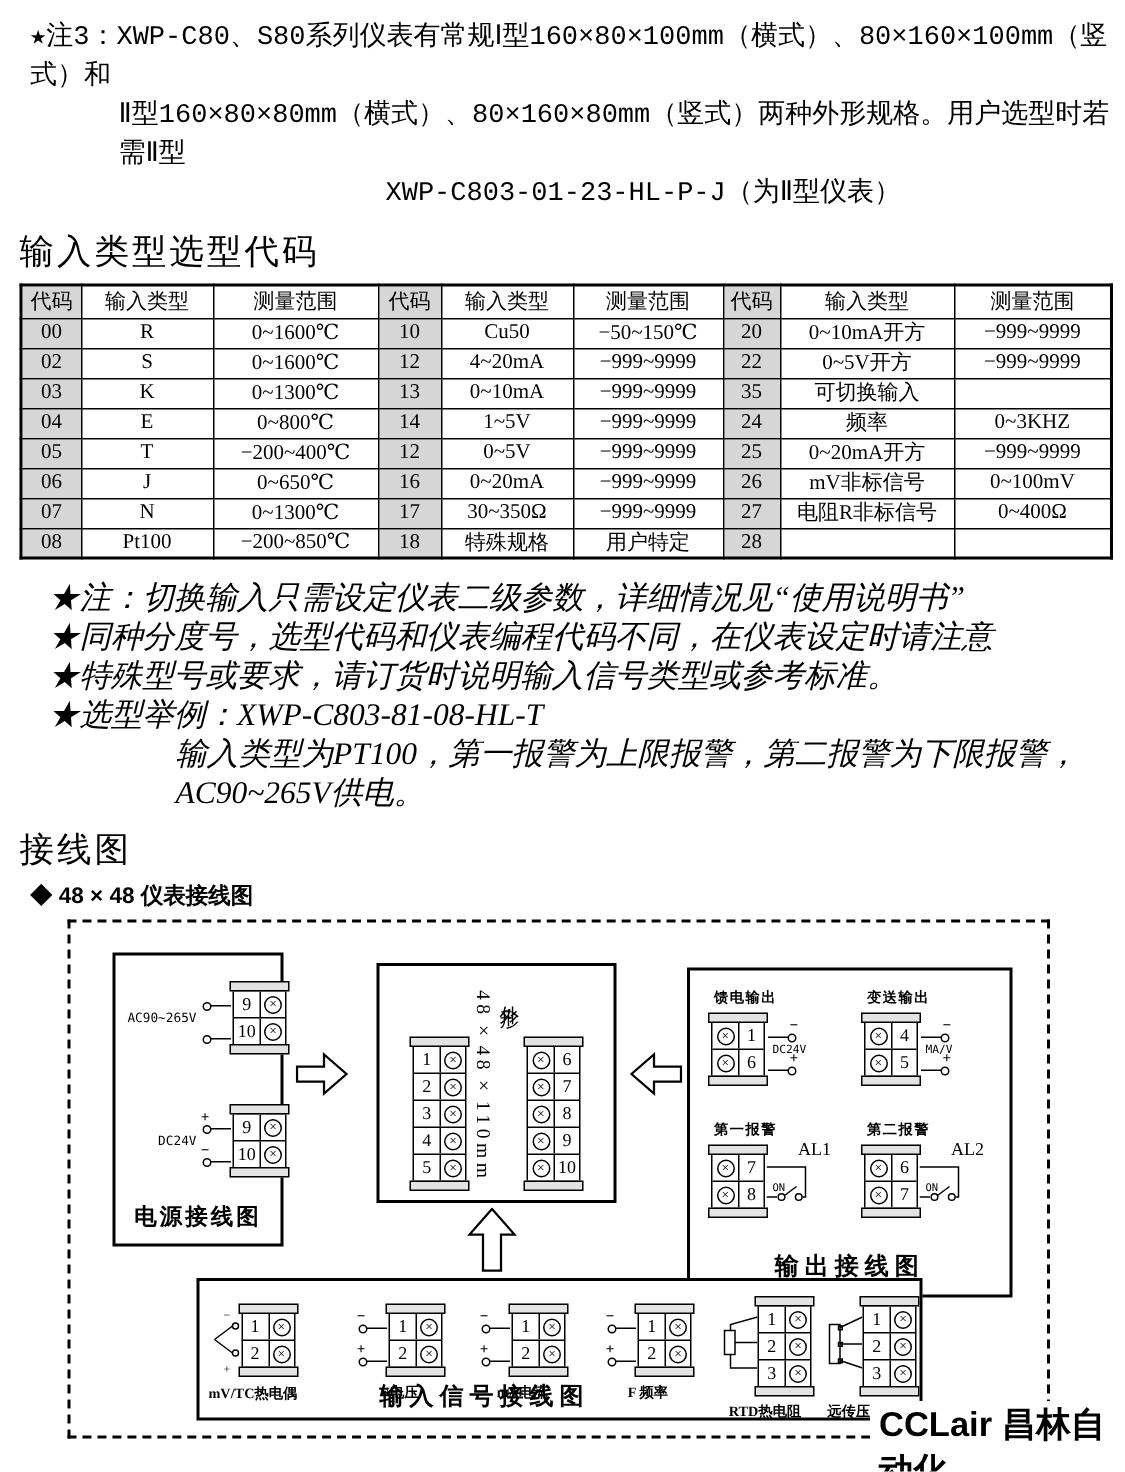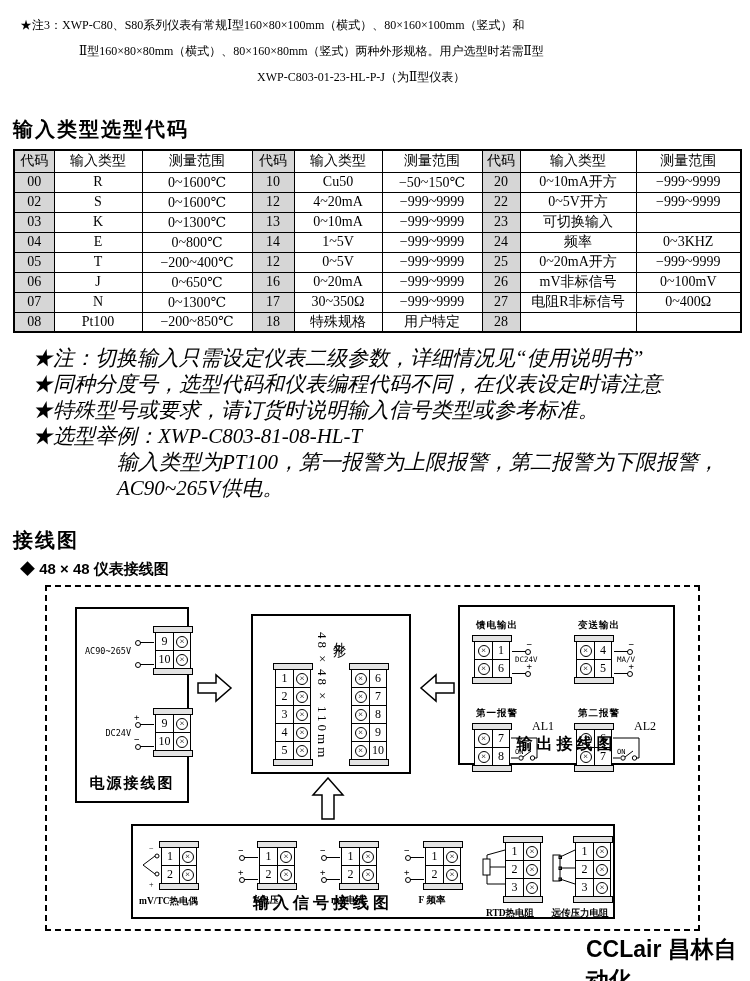--- a/index.html
+++ b/index.html
@@ -1,27 +1,27 @@
 <!DOCTYPE html>
 <html><head>
 <meta charset="utf-8">
 <style>
   * { margin:0; padding:0; box-sizing:border-box; }
   html,body { background:#ffffff; }
   body { width:750px; height:981px; position:relative; overflow:hidden;
          font-family:"Liberation Serif","DejaVu Serif",serif; color:#000; }
 
   
-  .note3 { padding:12px 10px 0 20px; font-size:12px; line-height:26px; }
+  .note3 { padding:12px 10px 0 20px; font-size:18px; line-height:26px;font-family:Liberation Mono, monospace; }
   .note3 .ind1 { padding-left:59px; }
   .note3 .ind2 { padding-left:237px; }
 
   
-  h1 { font-family:"Liberation Sans","DejaVu Sans",sans-serif; font-weight:bold;
-       font-size:20px; margin:26px 0 6px 13px; letter-spacing:2px; }
+  h1 { font-family:"Liberation Sans","DejaVu Sans",sans-serif; font-weight:normal;
+       font-size:23px; margin:10px 0 6px 13px; letter-spacing:2px; }
   .subtitle { margin:4px 0 0 20px; font-family:"Liberation Sans",sans-serif;
        font-weight:bold; font-size:15px; }
 
   
   table { border-collapse:collapse; margin:2px 0 0 13px; width:729px;
           font-size:14px; table-layout:fixed; }
   th,td { border:1px solid #000; text-align:center; height:20px; padding:0 1px;
           overflow:hidden; white-space:nowrap; font-weight:normal; }
   thead th { height:22px;margin-left:20px; }
   table { border:2px solid #000; }
@@ -34,21 +34,21 @@
   
   .notes { padding:12px 10px 0 32px; font-size:21px; line-height:26px;font-style:italic; }
   .notes .ind { padding-left:85px; }
 
   
   .diagram { position:relative; width:655px; height:346px; margin:6px 0 0 45px;
              border:2px dashed #000; }
   .box { position:absolute; border:2px solid #000; background:#fff; }
   .power-box  { left:28px;  top:20px;  width:114px; height:196px; }
   .center-box { left:204px; top:27px;  width:160px; height:160px; }
-  .output-box { left:411px; top:18px;  width:217px; height:160px; }
+  .output-box { left:411px; top:30px;  width:217px; height:220px; }
   .input-box  { left:84px;  top:237px; width:484px; height:95px; }
   .caption { position:absolute; left:0; right:0; text-align:center;
              font-size:15px; letter-spacing:2px; font-weight:bold;font-family:Liberation Mono, monospace; }
 
   
   .tblock { position:relative; display:inline-flex; flex-direction:column;
             border:1px solid #000; background:#fff; margin:7px 0; flex:none; }
   .tblock::before,.tblock::after { content:""; position:absolute; left:-3px; right:-3px;
             height:5px; background:#e3e3e3; border:1px solid #000; }
   .tblock::before { top:-7px; } .tblock::after { bottom:-7px; }
@@ -173,21 +173,21 @@
         <td>0~5V开方</td>
         <td>−999~9999</td>
       </tr>
       <tr>
         <td class="gray">03</td>
         <td>K</td>
         <td>0~1300℃</td>
         <td class="gray">13</td>
         <td>0~10mA</td>
         <td>−999~9999</td>
-        <td class="gray">23</td>
+        <td class="gray">35</td>
         <td>可切换输入</td>
         <td></td>
       </tr>
       <tr>
         <td class="gray">04</td>
         <td>E</td>
         <td>0~800℃</td>
         <td class="gray">14</td>
         <td>1~5V</td>
         <td>−999~9999</td>

